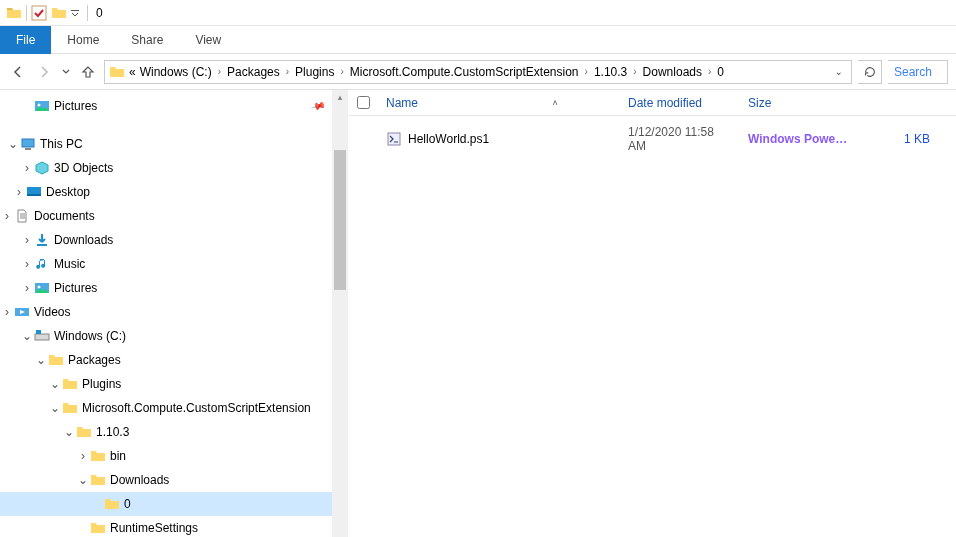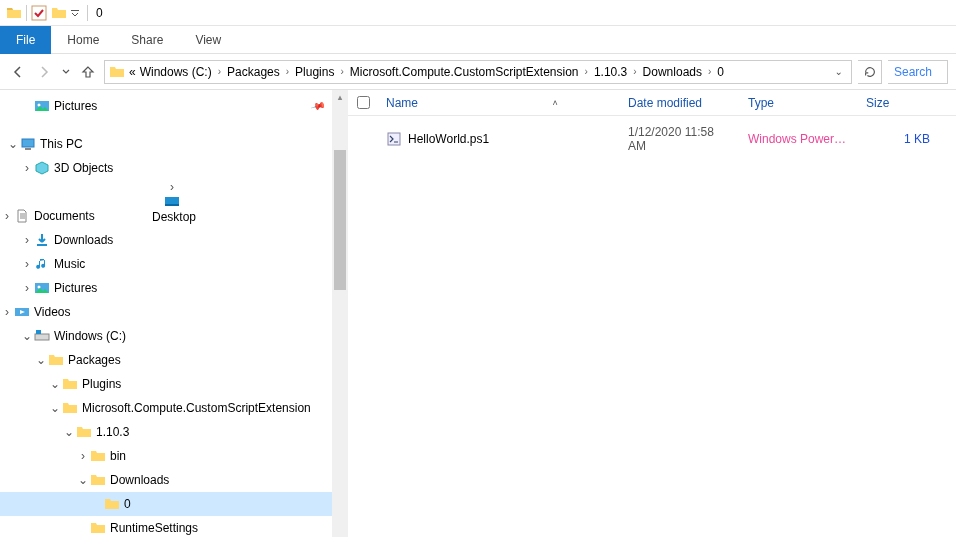--- a/index.html
+++ b/index.html
@@ -140,21 +140,21 @@
   .col.size { width:80px; justify-content:flex-start;}
   .col-check { width:30px; display:flex; align-items:center; justify-content:center;}
   .sort-ind { font-size:9px; color:#555; margin-left:auto; margin-right:auto;}
   
   .frow {
     display:flex; align-items:center; height:24px; font-size:12px;
   }
   .frow .cell { padding:0 8px; }
   .frow .cname { width:242px; display:flex; align-items:center; gap:6px;}
   .frow .cdate { width:120px; color:#555;}
-  .frow .ctype { width:118px; color:#ec4899; overflow:hidden; text-overflow:ellipsis; white-space:nowrap;}
+  .frow .ctype { width:118px; color:#8b5cf6; overflow:hidden; text-overflow:ellipsis; white-space:nowrap;font-weight:bold;}
   .frow .csize { width:80px; text-align:right; color:#1d4ed8;}
   .frow .ccheck { width:30px; }
   input[type=checkbox]{ width:13px;height:13px; }
   
   svg { display:block; }
 </style>
 </head>
 <body>
 
 <div class="titlebar">
@@ -303,21 +303,21 @@
 
     <div class="tree-row" style="padding-left:20px;">
       <span class="twist off"></span>
       <span class="ic">
           <svg viewBox="0 0 16 16" width="16" height="16">
             <path d="M8 2l6 3v6l-6 3-6-3V5z" fill="#6cd0e8" stroke="#2aa"></path>
           </svg>
         </span>
       <span class="node-label">3D Objects</span>
     </div>
-    <div class="tree-row" style="padding-left:12px;flex-direction:column;">
+    <div class="tree-row" style="padding-left:12px;">
       <span class="twist off"></span>
       <span class="ic">
           <svg viewBox="0 0 16 16" width="16" height="16">
             <rect x="1" y="3" width="14" height="9" fill="#1e90d2"></rect>
             <rect x="1" y="10" width="14" height="2" fill="#0a6aa8"></rect>
           </svg>
         </span>
       <span class="node-label">Desktop</span>
     </div>
     <div class="tree-row" style="">
@@ -465,23 +465,20 @@
       <div class="col-check">
           <input type="checkbox" style="">
         </div>
       <div class="col name">
         <span>Name</span>
         <span class="sort-ind" style="position:relative; left:40px;">˄</span>
       </div>
       <div class="col date">
           <span>Date modified</span>
         </div>
-      <div class="col type">
-          <span>Type</span>
-        </div>
       <div class="col size">
           <span>Size</span>
         </div>
     </div>
 
     <div class="frow">
       <div class="ccheck"></div>
       <div class="cell cname">
         <span class="ic">
           <svg viewBox="0 0 16 16" width="16" height="16">

